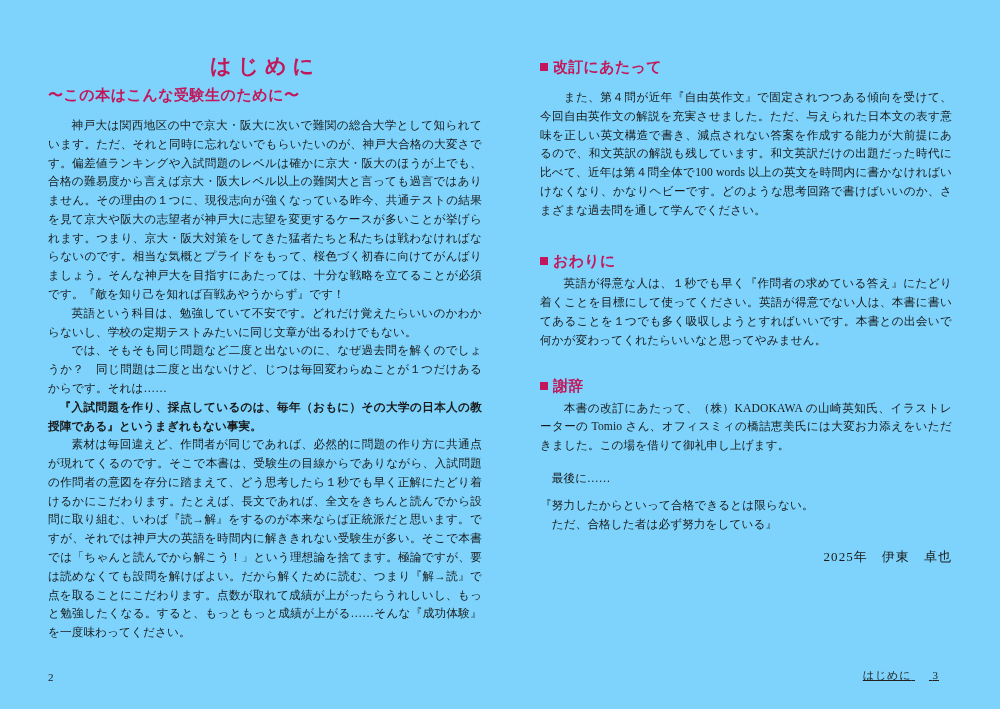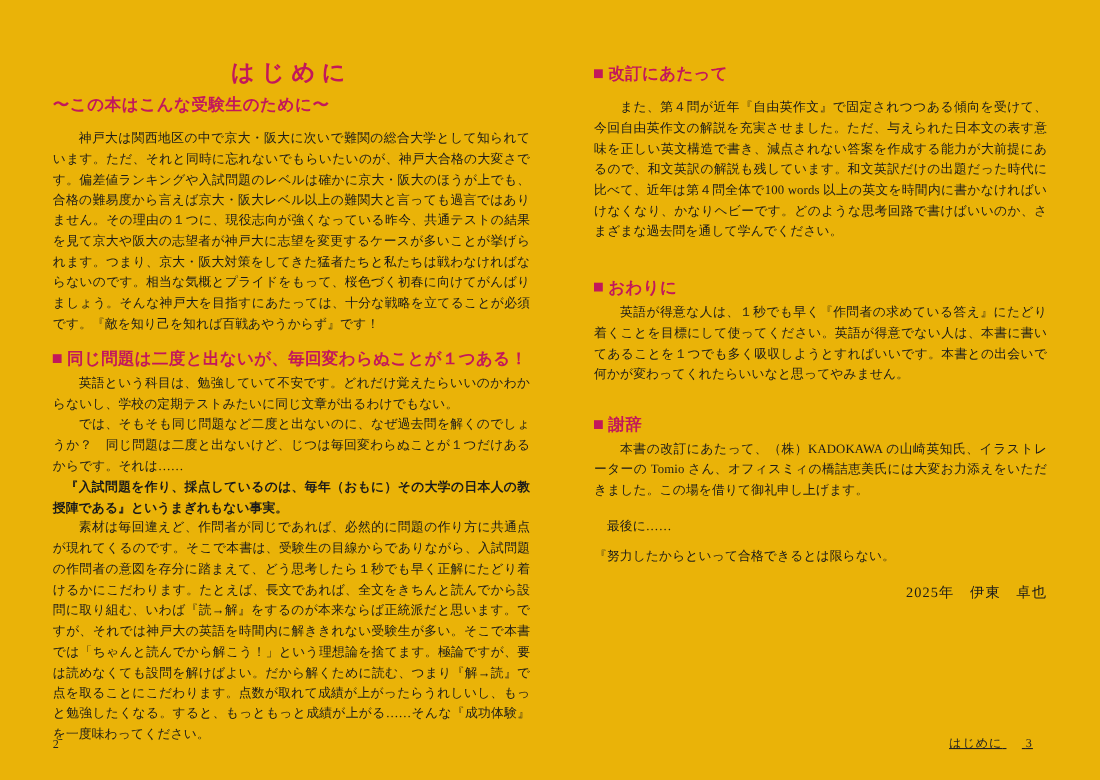--- a/index.html
+++ b/index.html
@@ -11,21 +11,21 @@
     width: 1000px;
     height: 709px;
     font-family: "Liberation Serif", "DejaVu Serif", serif;
     color: #1a1a1a;
     overflow: hidden;
   }
   .page {
     position: relative;
     width: 1000px;
     height: 709px;
-    background: #eab308;
+    background: #7dd3fc;
   }
   .spread {
     display: flex;
     width: 1000px;
     height: 709px;
     box-sizing: border-box;
   }
   .col {
     box-sizing: border-box;
     position: relative;
@@ -121,24 +121,20 @@
 <div class="page">
   <div class="spread">
 
     <div class="col col-left">
 
       <div class="title">はじめに</div>
       <div class="subtitle">〜この本はこんな受験生のために〜</div>
 
       <p class="body">　神戸大は関西地区の中で京大・阪大に次いで難関の総合大学として知られています。ただ、それと同時に忘れないでもらいたいのが、神戸大合格の大変さです。偏差値ランキングや入試問題のレベルは確かに京大・阪大のほうが上でも、合格の難易度から言えば京大・阪大レベル以上の難関大と言っても過言ではありません。その理由の１つに、現役志向が強くなっている昨今、共通テストの結果を見て京大や阪大の志望者が神戸大に志望を変更するケースが多いことが挙げられます。つまり、京大・阪大対策をしてきた猛者たちと私たちは戦わなければならないのです。相当な気概とプライドをもって、桜色づく初春に向けてがんばりましょう。そんな神戸大を目指すにあたっては、十分な戦略を立てることが必須です。『敵を知り己を知れば百戦あやうからず』です！</p>
 
-      <div class="heading-pink">
-        <span class="sqmark"></span>
-        <span class="htext">同じ問題は二度と出ないが、毎回変わらぬことが１つある！</span>
-      </div>
 
       <p class="body">　英語という科目は、勉強していて不安です。どれだけ覚えたらいいのかわからないし、学校の定期テストみたいに同じ文章が出るわけでもない。</p>
       <p class="body">　では、そもそも同じ問題など二度と出ないのに、なぜ過去問を解くのでしょうか？　同じ問題は二度と出ないけど、じつは毎回変わらぬことが１つだけあるからです。それは……</p>
       <p class="body b">『入試問題を作り、採点しているのは、毎年（おもに）その大学の日本人の教授陣である』というまぎれもない事実。</p>
       <p class="body">　素材は毎回違えど、作問者が同じであれば、必然的に問題の作り方に共通点が現れてくるのです。そこで本書は、受験生の目線からでありながら、入試問題の作問者の意図を存分に踏まえて、どう思考したら１秒でも早く正解にたどり着けるかにこだわります。たとえば、長文であれば、全文をきちんと読んでから設問に取り組む、いわば『読→解』をするのが本来ならば正統派だと思います。ですが、それでは神戸大の英語を時間内に解ききれない受験生が多い。そこで本書では「ちゃんと読んでから解こう！」という理想論を捨てます。極論ですが、要は読めなくても設問を解けばよい。だから解くために読む、つまり『解→読』で点を取ることにこだわります。点数が取れて成績が上がったらうれしいし、もっと勉強したくなる。すると、もっともっと成績が上がる……そんな『成功体験』を一度味わってください。</p>
 
       <div class="footer footer-left">2</div>
     </div>
 
     <div class="col col-right">
@@ -169,20 +165,21 @@
 
       <p class="body">　本書の改訂にあたって、（株）KADOKAWA の山崎英知氏、イラストレーターの Tomio さん、オフィスミィの橋詰恵美氏には大変お力添えをいただきました。この場を借りて御礼申し上げます。</p>
 
       <div class="spacer-md"></div>
 
       <p class="body" style="text-indent:0;">　最後に……</p>
 
       <div class="spacer-sm"></div>
 
       <p class="body" style="text-indent:0;">『努力したからといって合格できるとは限らない。</p>
+      <p class="body" style="text-indent:0;">　ただ、合格した者は必ず努力をしている』</p>
 
       <div class="sig">2025年　伊東　卓也</div>
 
       <div class="footer footer-right">
         <span>はじめに</span>
         <span style="display:inline-block;width:14px;"></span>
         <span>3</span>
       </div>
     </div>
 

